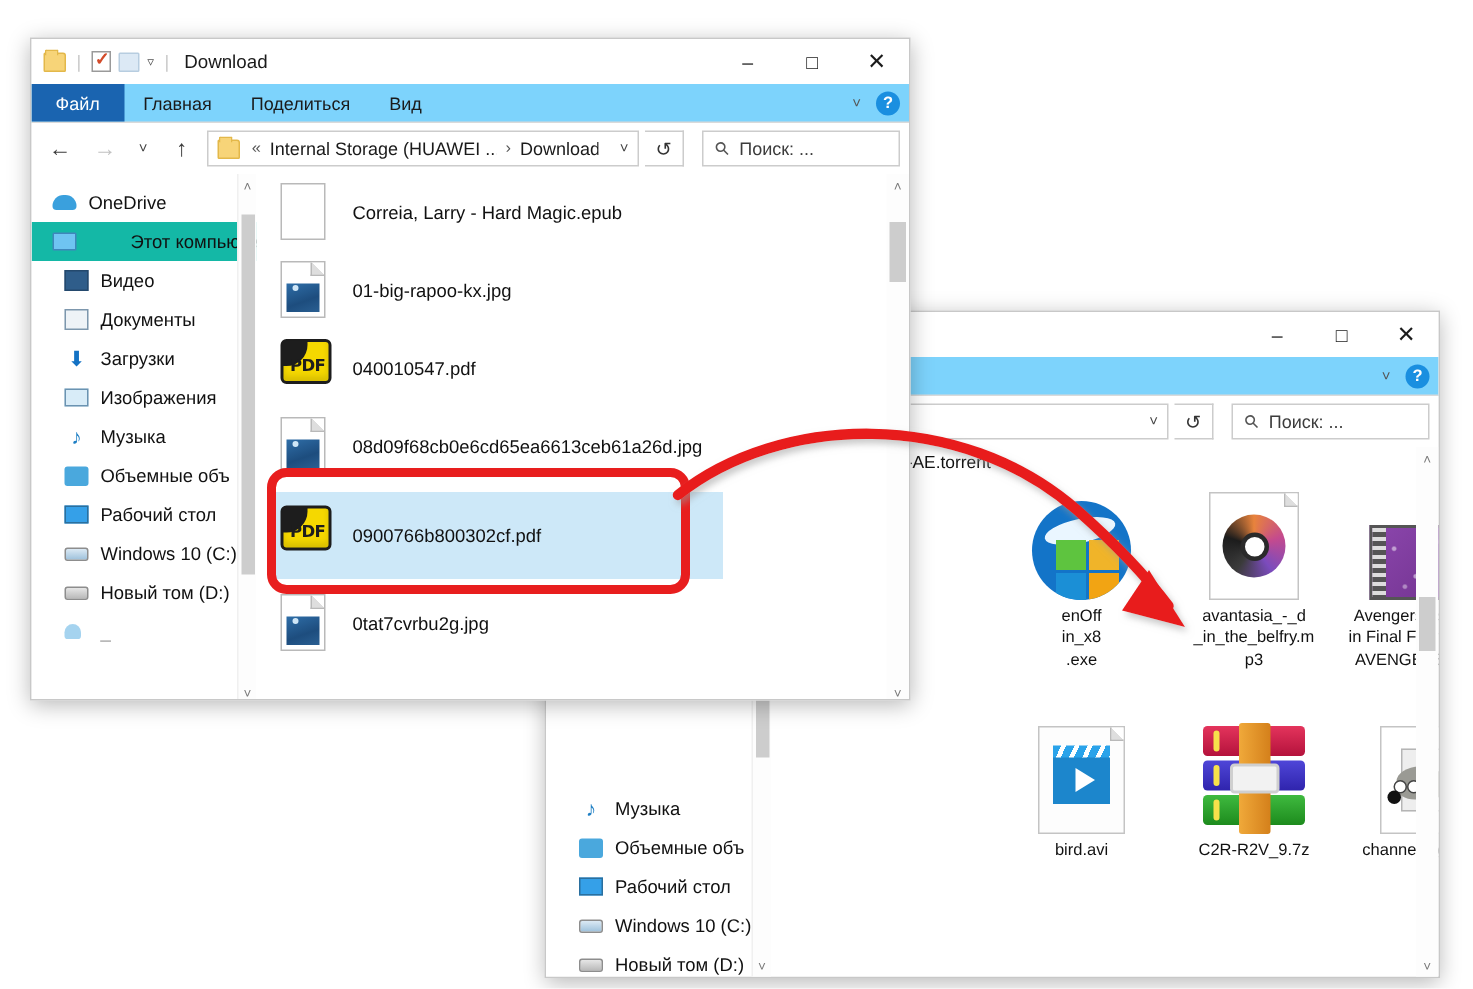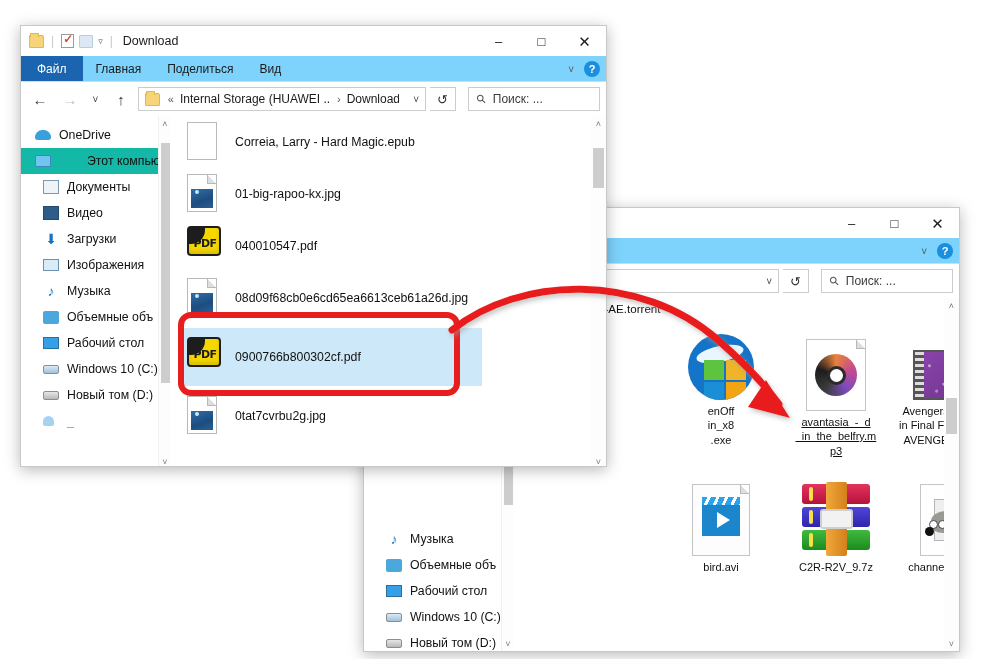--- a/index.html
+++ b/index.html
@@ -383,21 +383,21 @@
                 <div class="q q2"></div>
                 <div class="q q3"></div>
                 <div class="q q4"></div>
             </div>
           </div>
           <div class="glabel" style="white-space:pre-line;">enOff
 in_x8
 .exe</div>
         </div>
 
-        <div class="gitem" style="left:270px; top:35px;text-decoration:underline;">
+        <div class="gitem" style="left:270px; top:24px;">
           <div class="gicon">
             <div class="icon-mp3">
                 <div class="disc"></div>
                 <div class="fi-corner"></div>
               </div>
           </div>
           <div class="glabel" style="white-space:pre-line;">avantasia_-_d
 _in_the_belfry.m
 p3</div>
         </div>
@@ -517,29 +517,29 @@
           <span>OneDrive</span>
         </div>
         <div class="navitem sel">
           <span class="nicon">
               <span class="ic-pc" style="display:block;"></span>
             </span>
           <span>Этот компьютер</span>
         </div>
         <div class="navitem indent">
           <span class="nicon">
+              <span class="ic-video" style="display:block;"></span>
+            </span>
+          <span>Видео</span>
+        </div>
+        <div class="navitem indent">
+          <span class="nicon">
               <span class="ic-doc" style="display:block;"></span>
             </span>
           <span>Документы</span>
-        </div>
-        <div class="navitem indent">
-          <span class="nicon">
-              <span class="ic-video" style="display:block;"></span>
-            </span>
-          <span>Видео</span>
         </div>
         <div class="navitem indent">
           <span class="nicon ic-dl">⬇</span>
           <span>Загрузки</span>
         </div>
         <div class="navitem indent">
           <span class="nicon">
               <span class="ic-img" style="display:block;"></span>
             </span>
           <span>Изображения</span>

